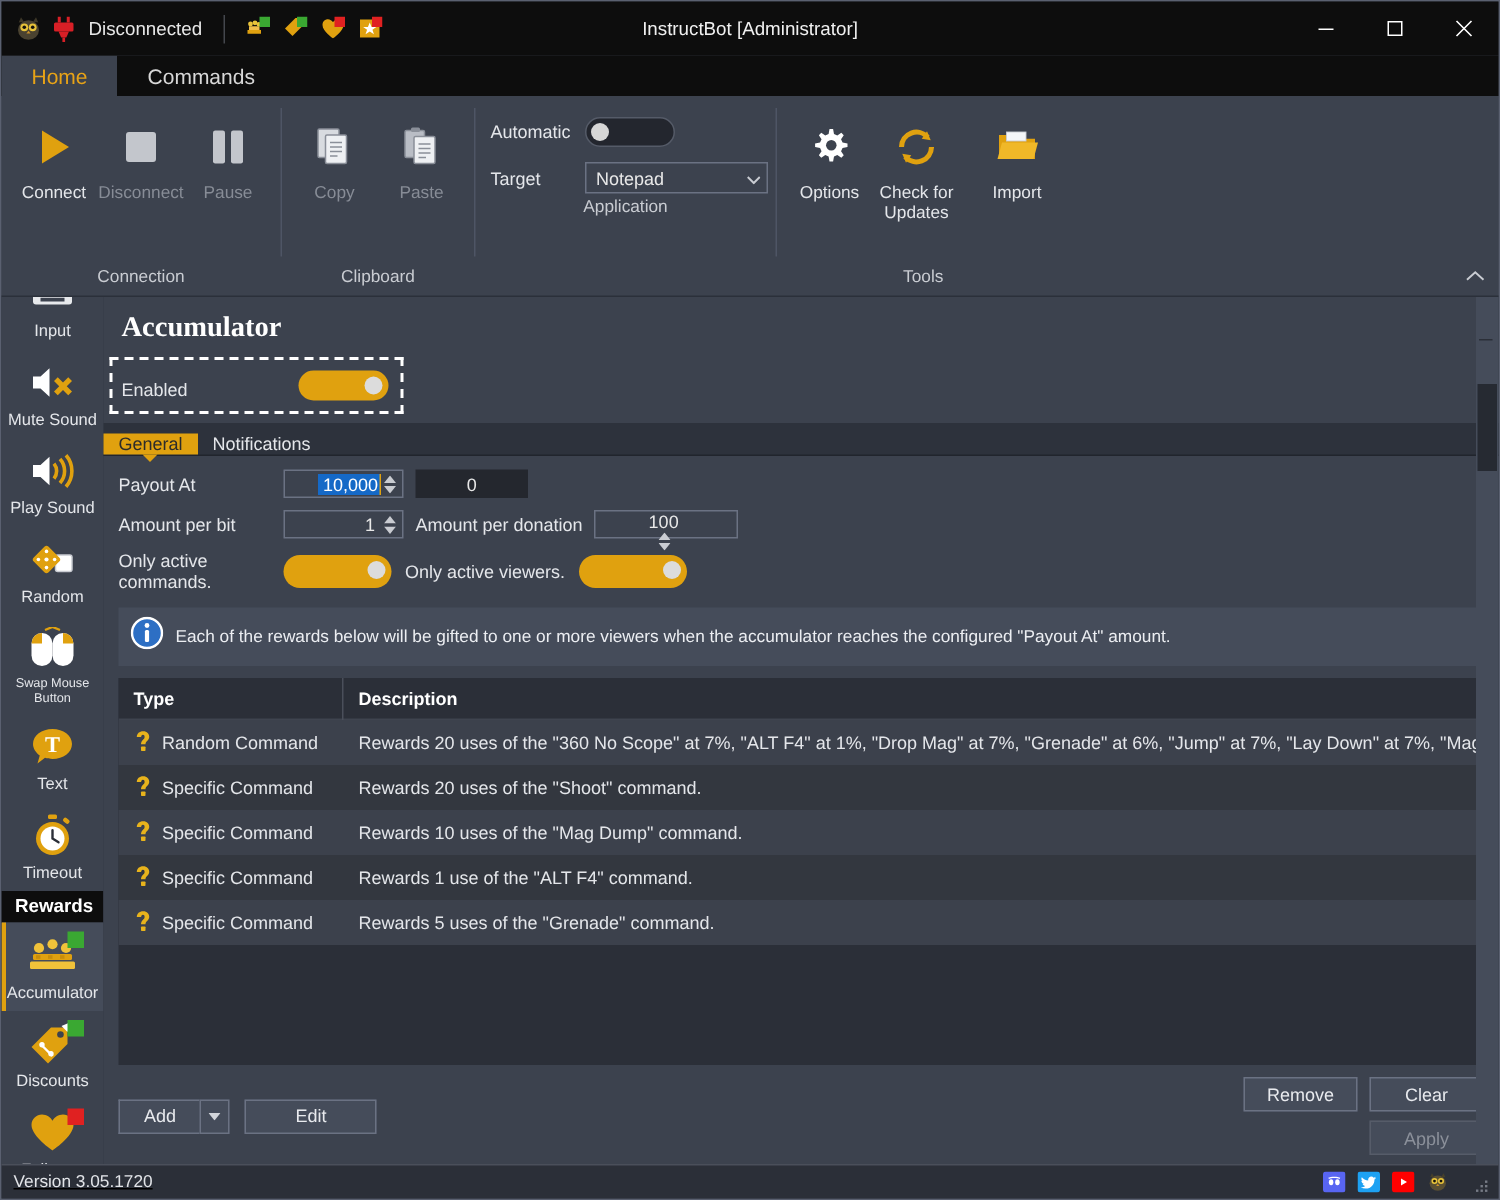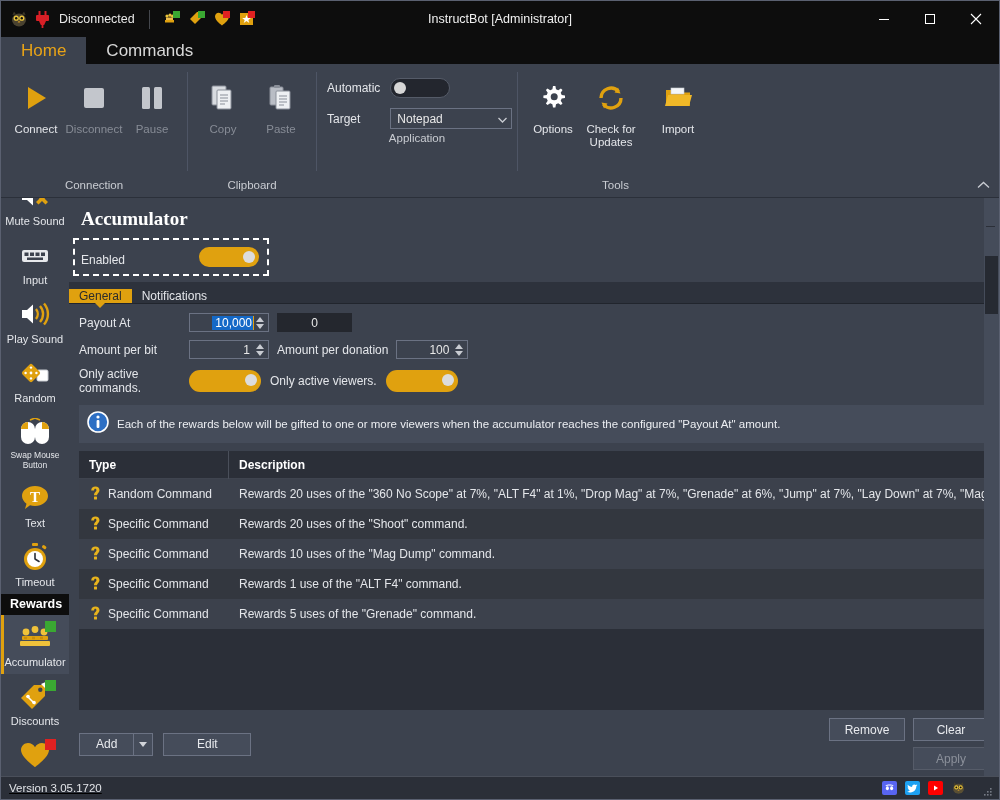--- a/index.html
+++ b/index.html
@@ -24,21 +24,21 @@
   .qa-icons { display: flex; align-items: center; gap: 9px; }
   .qa-ico { width: 16px; height: 16px; position: relative; }
   .tb-title { position: absolute; left: 0; right: 0; text-align: center; color: #f0f0f0;
               font-size: 12.5px; line-height: 36px; pointer-events: none; }
   .wctrls { margin-left: auto; display: flex; height: 36px; z-index: 2; }
   .wbtn { width: 46px; height: 36px; display: flex; align-items: center; justify-content: center; }
   .wbtn svg { display: block; }
 
   
   .ribbon-tabs { height: 27px; background: #0d0d0d; display: flex; align-items: flex-end; flex: 0 0 27px; }
-  .rtab { height: 27px; padding: 0 20px; font-size: 17px; color: #d8d8d8;
+  .rtab { height: 27px; padding: 0 20px; font-size: 14px; color: #d8d8d8;
           display: flex; align-items: center; }
   .rtab.active { background: #3c424e; color: #e8a317; }
 
   
   .ribbon { height: 134px; background: #3c424e; flex: 0 0 134px; position: relative;
             display: flex; border-bottom: 1px solid #2b303a; }
   .rgroup { display: flex; flex-direction: column; height: 134px; position: relative; }
   .rgroup-body { flex: 1; display: flex; align-items: flex-start; padding: 8px 6px 0 6px; }
   .rgroup-label { height: 22px; text-align: center; font-size: 11.5px; color: #c9ccd2;
                   line-height: 18px; }
@@ -387,40 +387,40 @@
     </span>
   </div>
 
   <div class="body">
 
     <div class="sidebar">
       <div class="sb-scroll">
 
         <div class="sb-item">
           <span class="sb-ico">
-            <svg width="32" height="28" viewBox="0 0 32 28">
-              <path d="M3 10 L8 10 L14 4.5 L14 23.5 L8 18 L3 18 Z" fill="#ffffff"></path>
-              <path d="M19.5 10.5 L23 14 L26.5 10.5 L29 13 L25.5 16.5 L29 20 L26.5 22.5 L23 19 L19.5 22.5 L17 20 L20.5 16.5 L17 13 Z" fill="#e0a10f"></path>
-            </svg>
-          </span>
-          <span class="sb-lbl">Mute Sound</span>
-        </div>
-
-        <div class="sb-item">
-          <span class="sb-ico">
             <svg width="30" height="30" viewBox="0 0 30 30">
               <rect x="2" y="10" width="26" height="12" rx="2" fill="#e7e9ec"></rect>
               <rect x="4.5" y="12.5" width="4" height="3.5" fill="#3c424e"></rect>
               <rect x="10" y="12.5" width="4" height="3.5" fill="#3c424e"></rect>
               <rect x="15.5" y="12.5" width="4" height="3.5" fill="#3c424e"></rect>
               <rect x="21" y="12.5" width="4" height="3.5" fill="#3c424e"></rect>
               <rect x="7" y="17.5" width="16" height="2.5" fill="#3c424e"></rect>
             </svg>
           </span>
           <span class="sb-lbl">Input</span>
+        </div>
+
+        <div class="sb-item">
+          <span class="sb-ico">
+            <svg width="32" height="28" viewBox="0 0 32 28">
+              <path d="M3 10 L8 10 L14 4.5 L14 23.5 L8 18 L3 18 Z" fill="#ffffff"></path>
+              <path d="M19.5 10.5 L23 14 L26.5 10.5 L29 13 L25.5 16.5 L29 20 L26.5 22.5 L23 19 L19.5 22.5 L17 20 L20.5 16.5 L17 13 Z" fill="#e0a10f"></path>
+            </svg>
+          </span>
+          <span class="sb-lbl">Mute Sound</span>
         </div>
 
         <div class="sb-item">
           <span class="sb-ico">
             <svg width="32" height="28" viewBox="0 0 32 28">
               <path d="M3 10 L8 10 L14 4.5 L14 23.5 L8 18 L3 18 Z" fill="#ffffff"></path>
               <path d="M17 9 A8 8 0 0 1 17 19" stroke="#e0a10f" stroke-width="2.4" fill="none"></path>
               <path d="M21 6 A12 12 0 0 1 21 22" stroke="#e0a10f" stroke-width="2.4" fill="none"></path>
               <path d="M25 3.5 A16 16 0 0 1 25 24.5" stroke="#e0a10f" stroke-width="2.4" fill="none"></path>
             </svg>
@@ -567,21 +567,21 @@
             <span class="spin-btns">
               <svg width="8" height="5" viewBox="0 0 8 5">
                   <path d="M4 0 L8 5 L0 5 Z" fill="#c9ccd2"></path>
                 </svg>
               <svg width="8" height="5" viewBox="0 0 8 5">
                   <path d="M4 5 L0 0 L8 0 Z" fill="#c9ccd2"></path>
                 </svg>
             </span>
           </span>
           <span class="flabel" style="margin-left:8px;">Amount per donation</span>
-          <span class="spin" style="width:72px; margin-left:8px;">
+          <span class="spin" style="width:96px; margin-left:8px;flex-direction:column;">
             <span class="spin-val">100</span>
             <span class="spin-btns">
               <svg width="8" height="5" viewBox="0 0 8 5">
                   <path d="M4 0 L8 5 L0 5 Z" fill="#c9ccd2"></path>
                 </svg>
               <svg width="8" height="5" viewBox="0 0 8 5">
                   <path d="M4 5 L0 0 L8 0 Z" fill="#c9ccd2"></path>
                 </svg>
             </span>
           </span>

